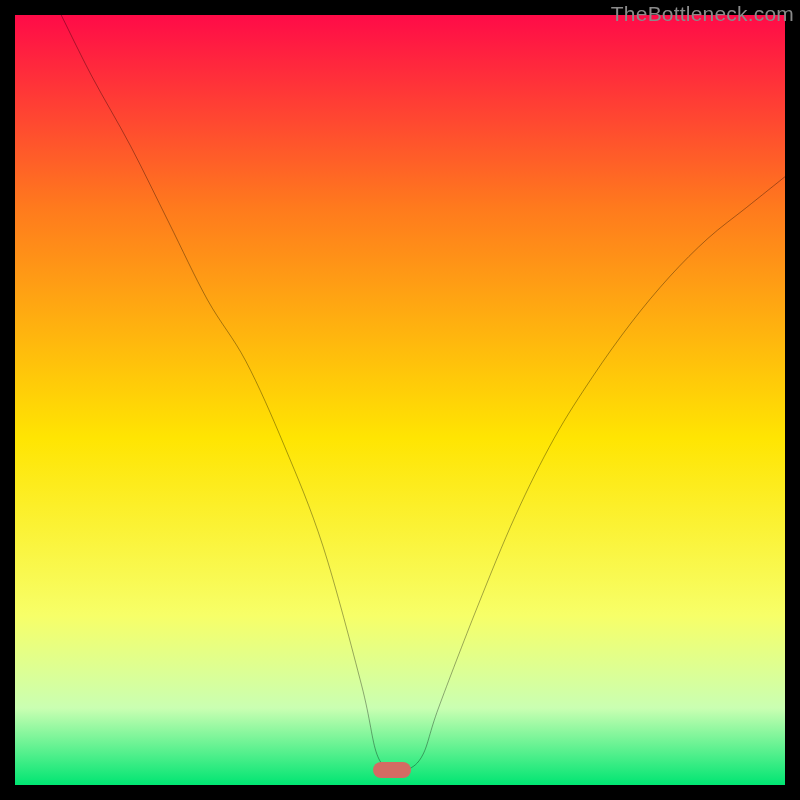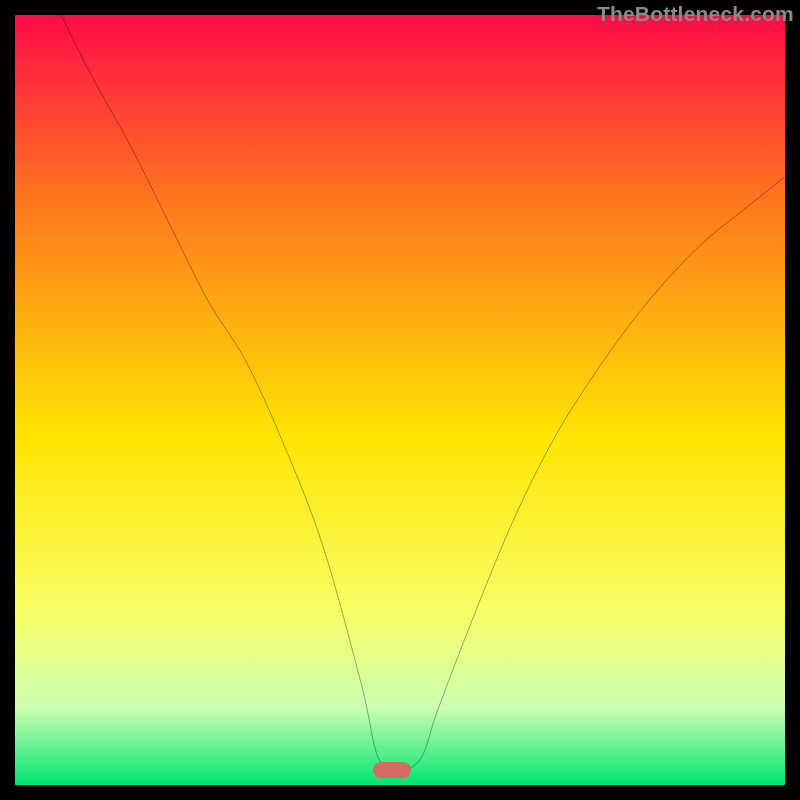--- a/index.html
+++ b/index.html
@@ -49,21 +49,21 @@
     height: 16px;
     width: 38px;
   }
   .watermark {
     position: absolute;
     top: 2px;
     right: 6px;
     color: #8a8a8a;
     font-size: 21px;
     letter-spacing: 0.2px;
-    font-weight: 700;
+    font-weight: 400;
   }
 </style>
 </head>
 <body>
 
 <div class="frame">
 
   <div class="plot-area">
 
     <svg class="gradient-bg" viewBox="0 0 100 100" preserveAspectRatio="none">

